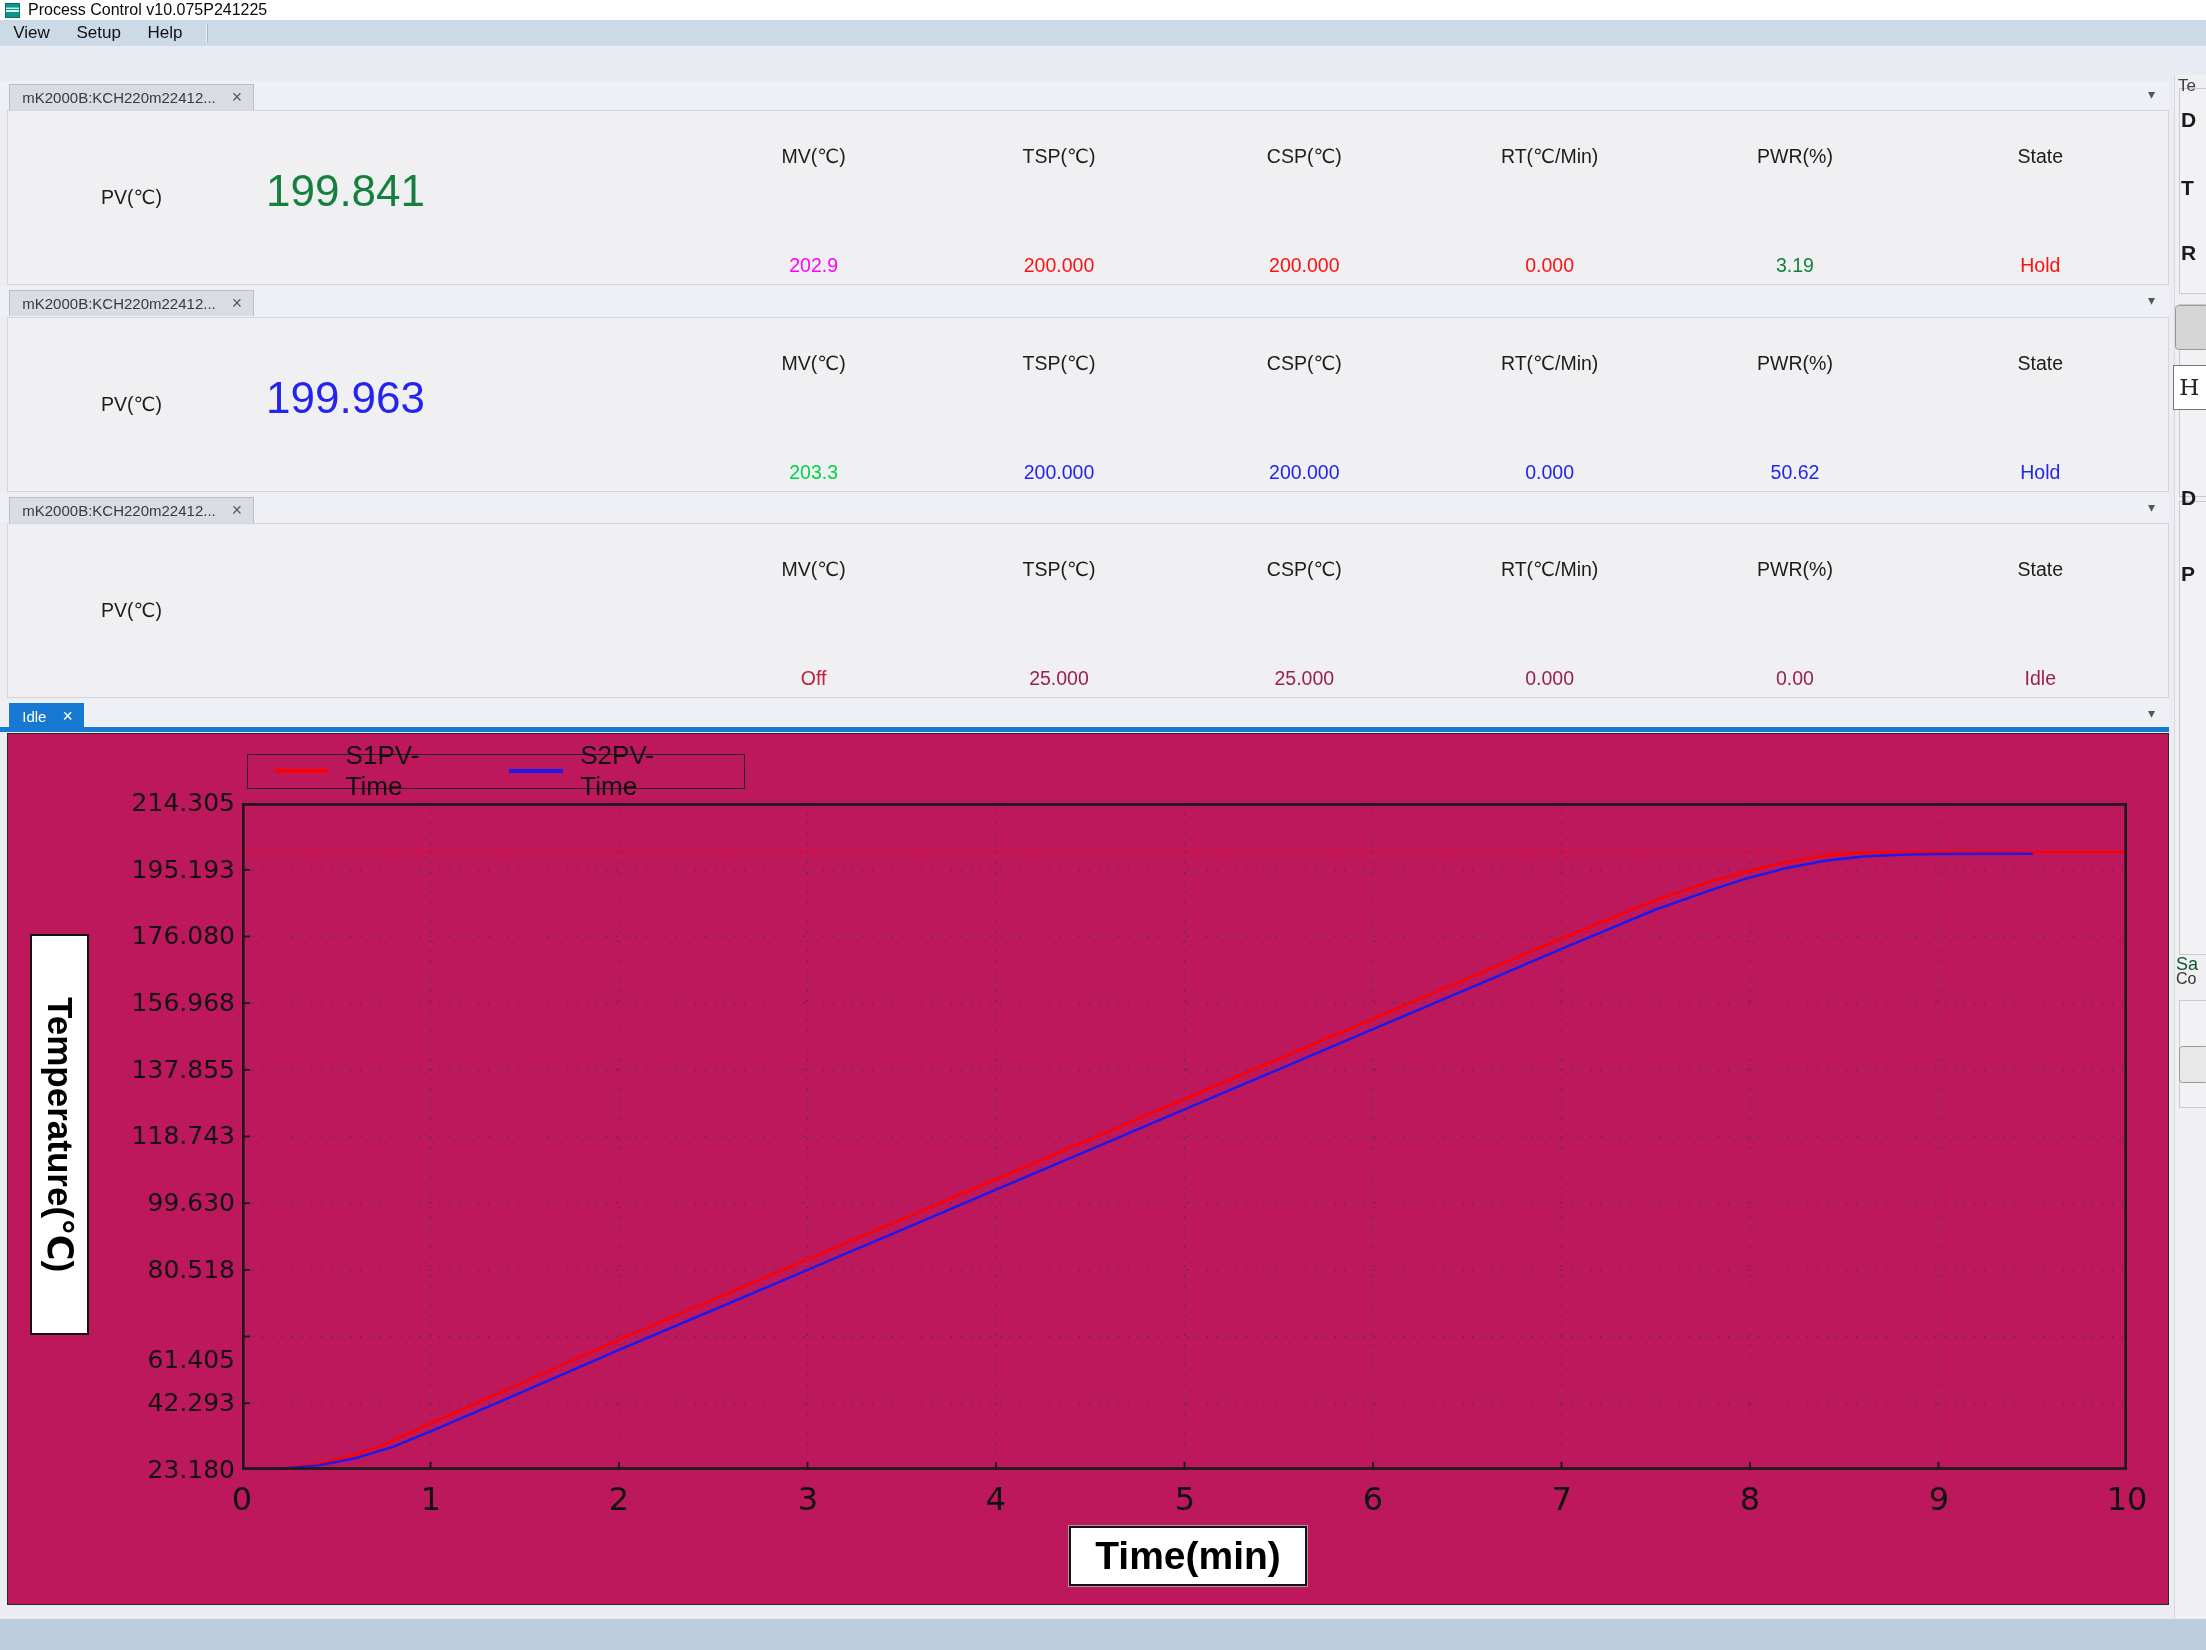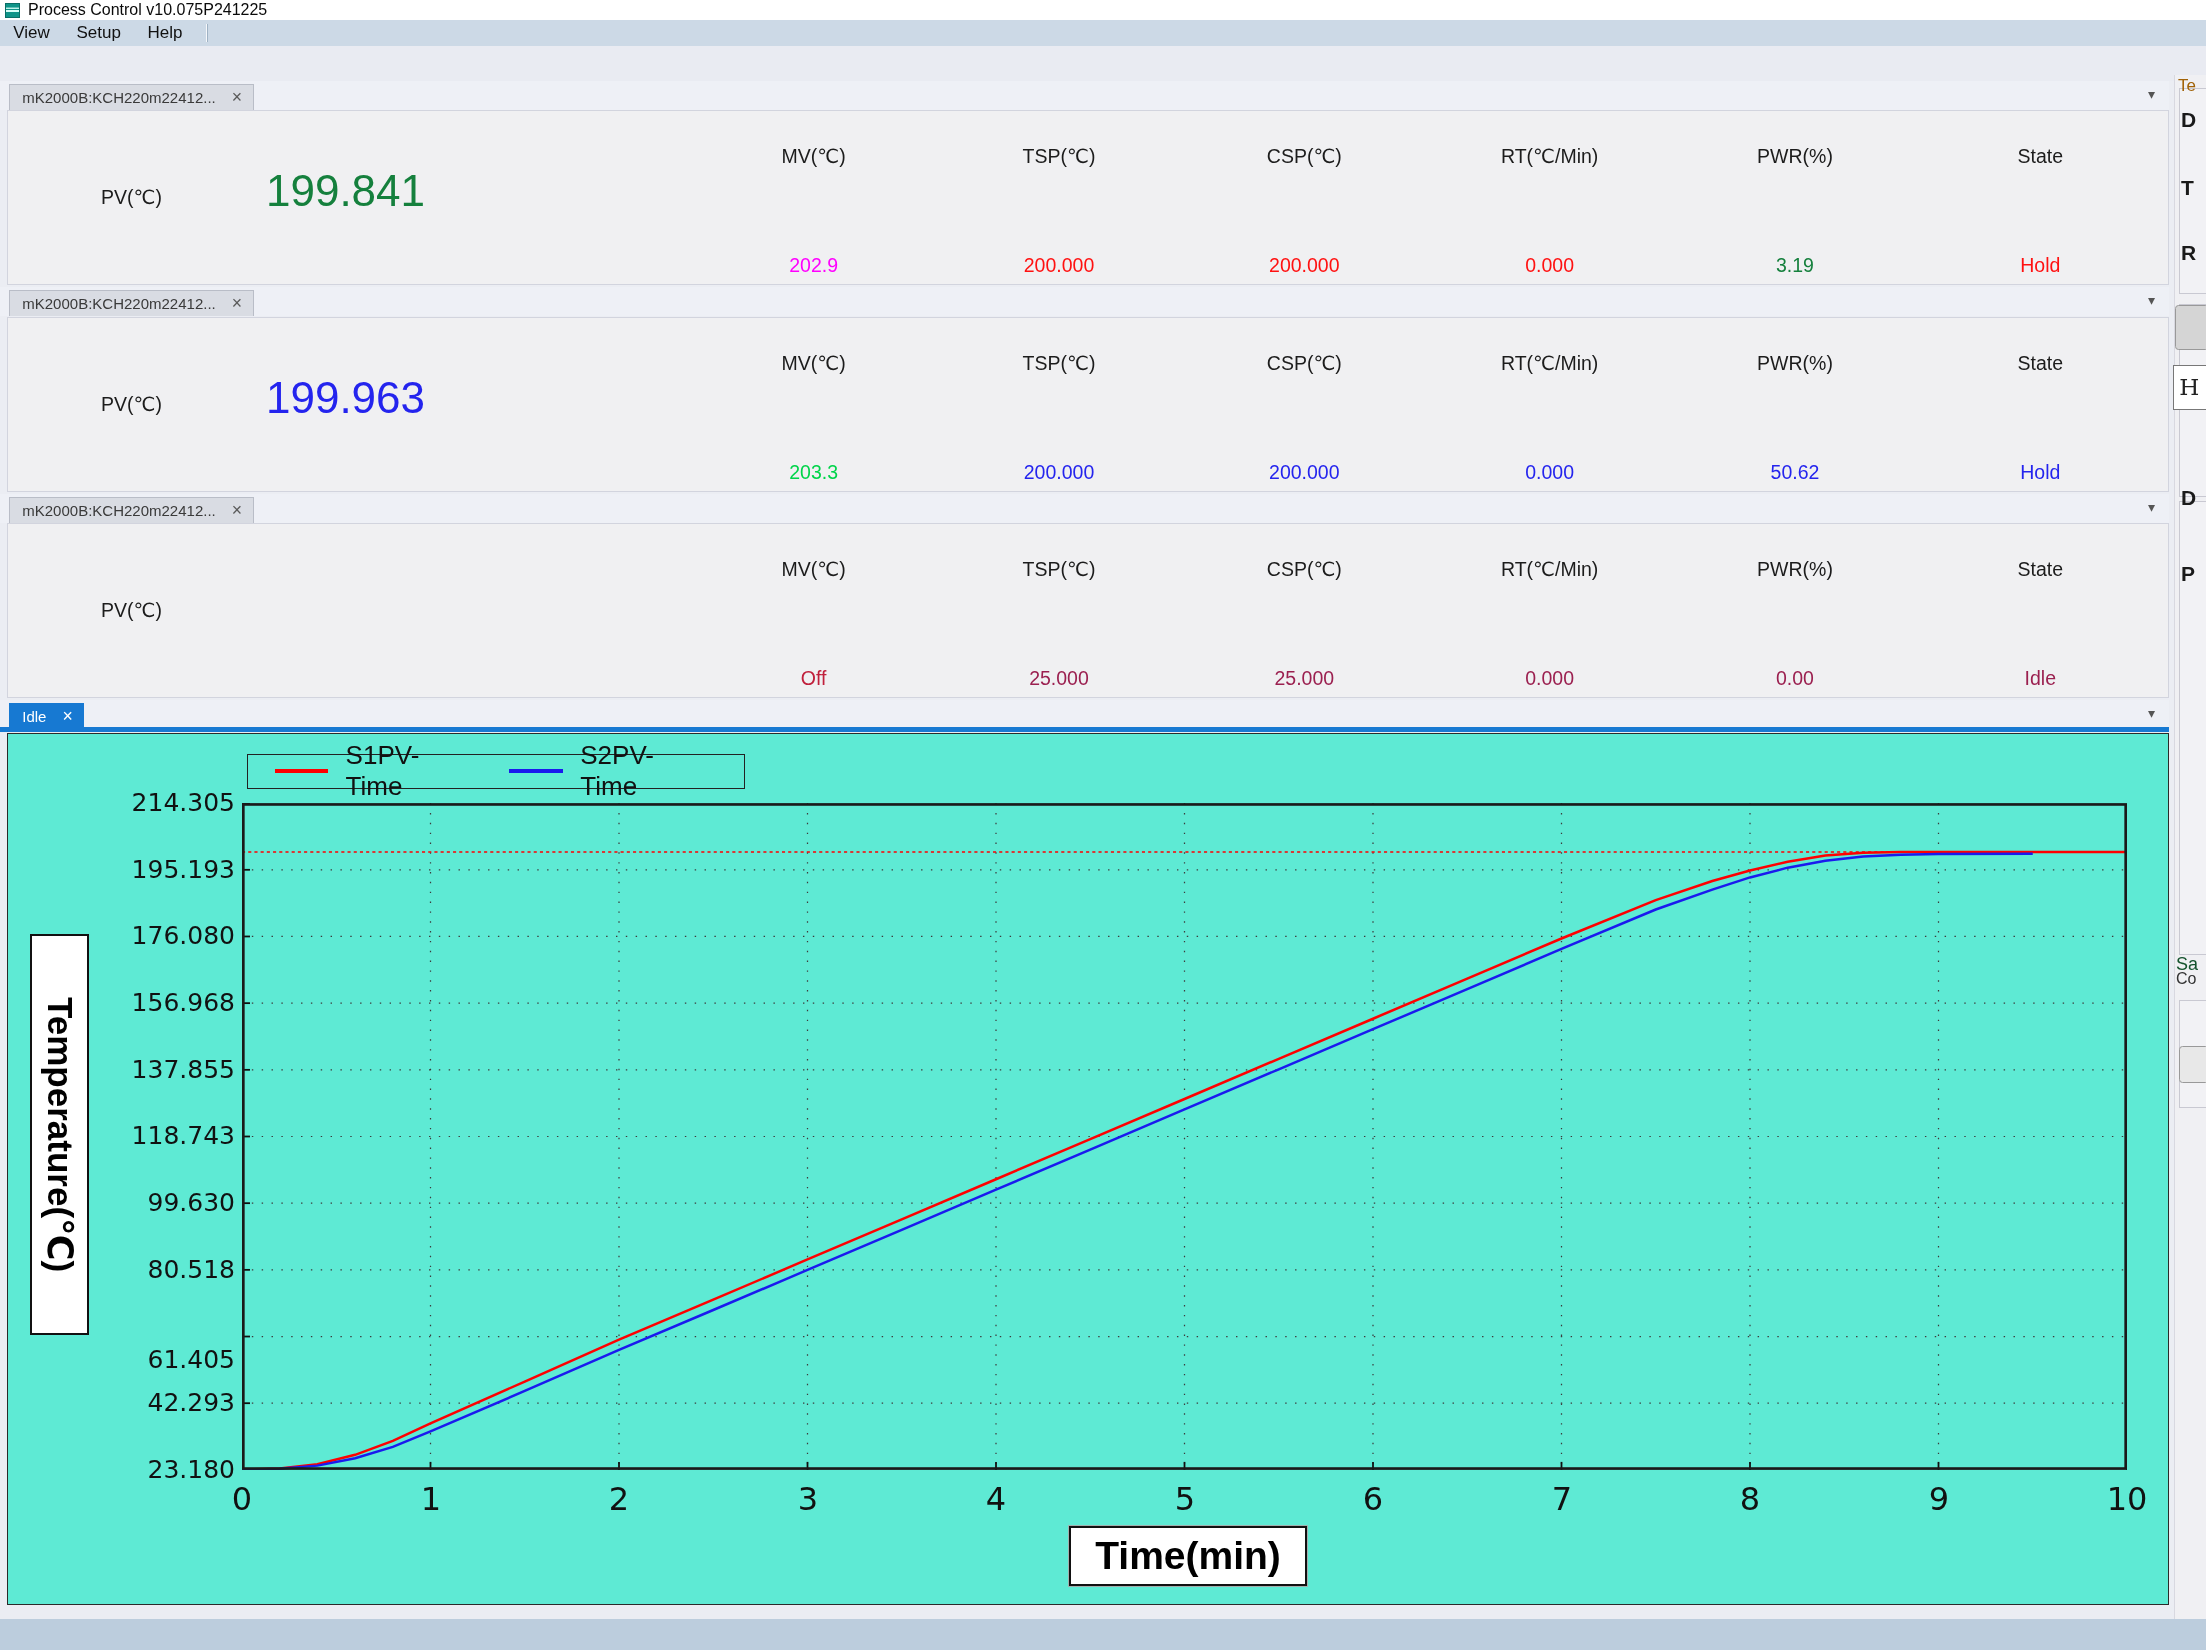--- a/index.html
+++ b/index.html
@@ -37,21 +37,21 @@
   .devpanel{position:absolute;left:7px;width:2162px;height:175px;background:#f0f0f2;
             border:0.9px solid #d2d4de;box-sizing:border-box;}
   .pv-label{position:absolute;left:93px;top:75px;font-size:19.5px;color:#1c1c1c;}
   .pv-value{position:absolute;left:160px;top:55px;width:355px;text-align:center;font-size:44px;}
   .cols{position:absolute;left:683px;top:0;width:1472px;height:100%;display:flex;}
   .col{flex:1;position:relative;text-align:center;}
   .col-h{position:absolute;top:34px;width:100%;font-size:19.5px;color:#1c1c1c;}
   .col-v{position:absolute;top:115px;width:100%;font-size:19.5px;margin-top:28px;}
 
   
-  .graph-panel{position:absolute;left:7px;top:733px;width:2162px;height:872px;background:#5eead4;
+  .graph-panel{position:absolute;left:7px;top:733px;width:2162px;height:872px;background:#be185d;
                border:1.8px solid #2a2a2a;box-sizing:border-box;}
   .legend{position:absolute;left:239px;top:19.5px;width:498px;height:35px;border:1.8px solid #222;
           box-sizing:border-box;display:flex;align-items:center;padding-left:26.6px;}
   .legend-line{display:inline-block;width:64px;height:3.5px;}
   .legend-text{font-size:26px;color:#111;margin-left:17.7px;margin-right:55px;}
   .ytick{position:absolute;left:53px;width:174px;text-align:right;
          font-family:"DejaVu Sans",sans-serif;font-size:25px;color:#111;}
   .xtick{position:absolute;top:746px;width:80px;text-align:center;
          font-family:"DejaVu Sans",sans-serif;font-size:32px;color:#111;}
   .ylabel-box{position:absolute;left:22px;top:200px;width:59px;height:401px;border:2.7px solid #111;
@@ -301,21 +301,21 @@
     <span class="xlabel-text">Time(min)</span>
   </div>
 </div>
 
 <div class="sidebar">
   <div class="side-box" style="top:13.3px;height:204px"></div>
   <div class="side-box" style="top:229px;height:191px"></div>
   <div class="side-box" style="top:426px;height:452px"></div>
   <div class="side-box" style="top:925px;height:106px"></div>
 </div>
-<div class="frag" style="left:2178px;top:76px;font-size:17px;color:#a16207">Te</div>
+<div class="frag" style="left:2178px;top:76px;font-size:17px;color:#404040">Te</div>
 <div class="frag" style="left:2181px;top:108px;font-size:21px;font-weight:600">D</div>
 <div class="frag" style="left:2181px;top:176px;font-size:21px;font-weight:600">T</div>
 <div class="frag" style="left:2181px;top:241px;font-size:21px;font-weight:600">R</div>
 <div class="side-btn" style="left:2175px;top:305px;width:32px;height:43px"></div>
 <div class="side-field" style="left:2173px;top:365px;width:34px;height:43px;line-height:43px">H</div>
 <div class="frag" style="left:2181px;top:486px;font-size:21px;font-weight:600">D</div>
 <div class="frag" style="left:2181px;top:562px;font-size:21px;font-weight:600">P</div>
 <div class="frag" style="left:2176px;top:970px;font-size:16px;color:#333">Co</div>
 <div class="frag" style="left:2176px;top:954px;font-size:18px;color:#14532d">Sa</div>
 <div class="side-btn" style="left:2179px;top:1046px;width:27.5px;height:35px;background:#e8e8e8"></div>

